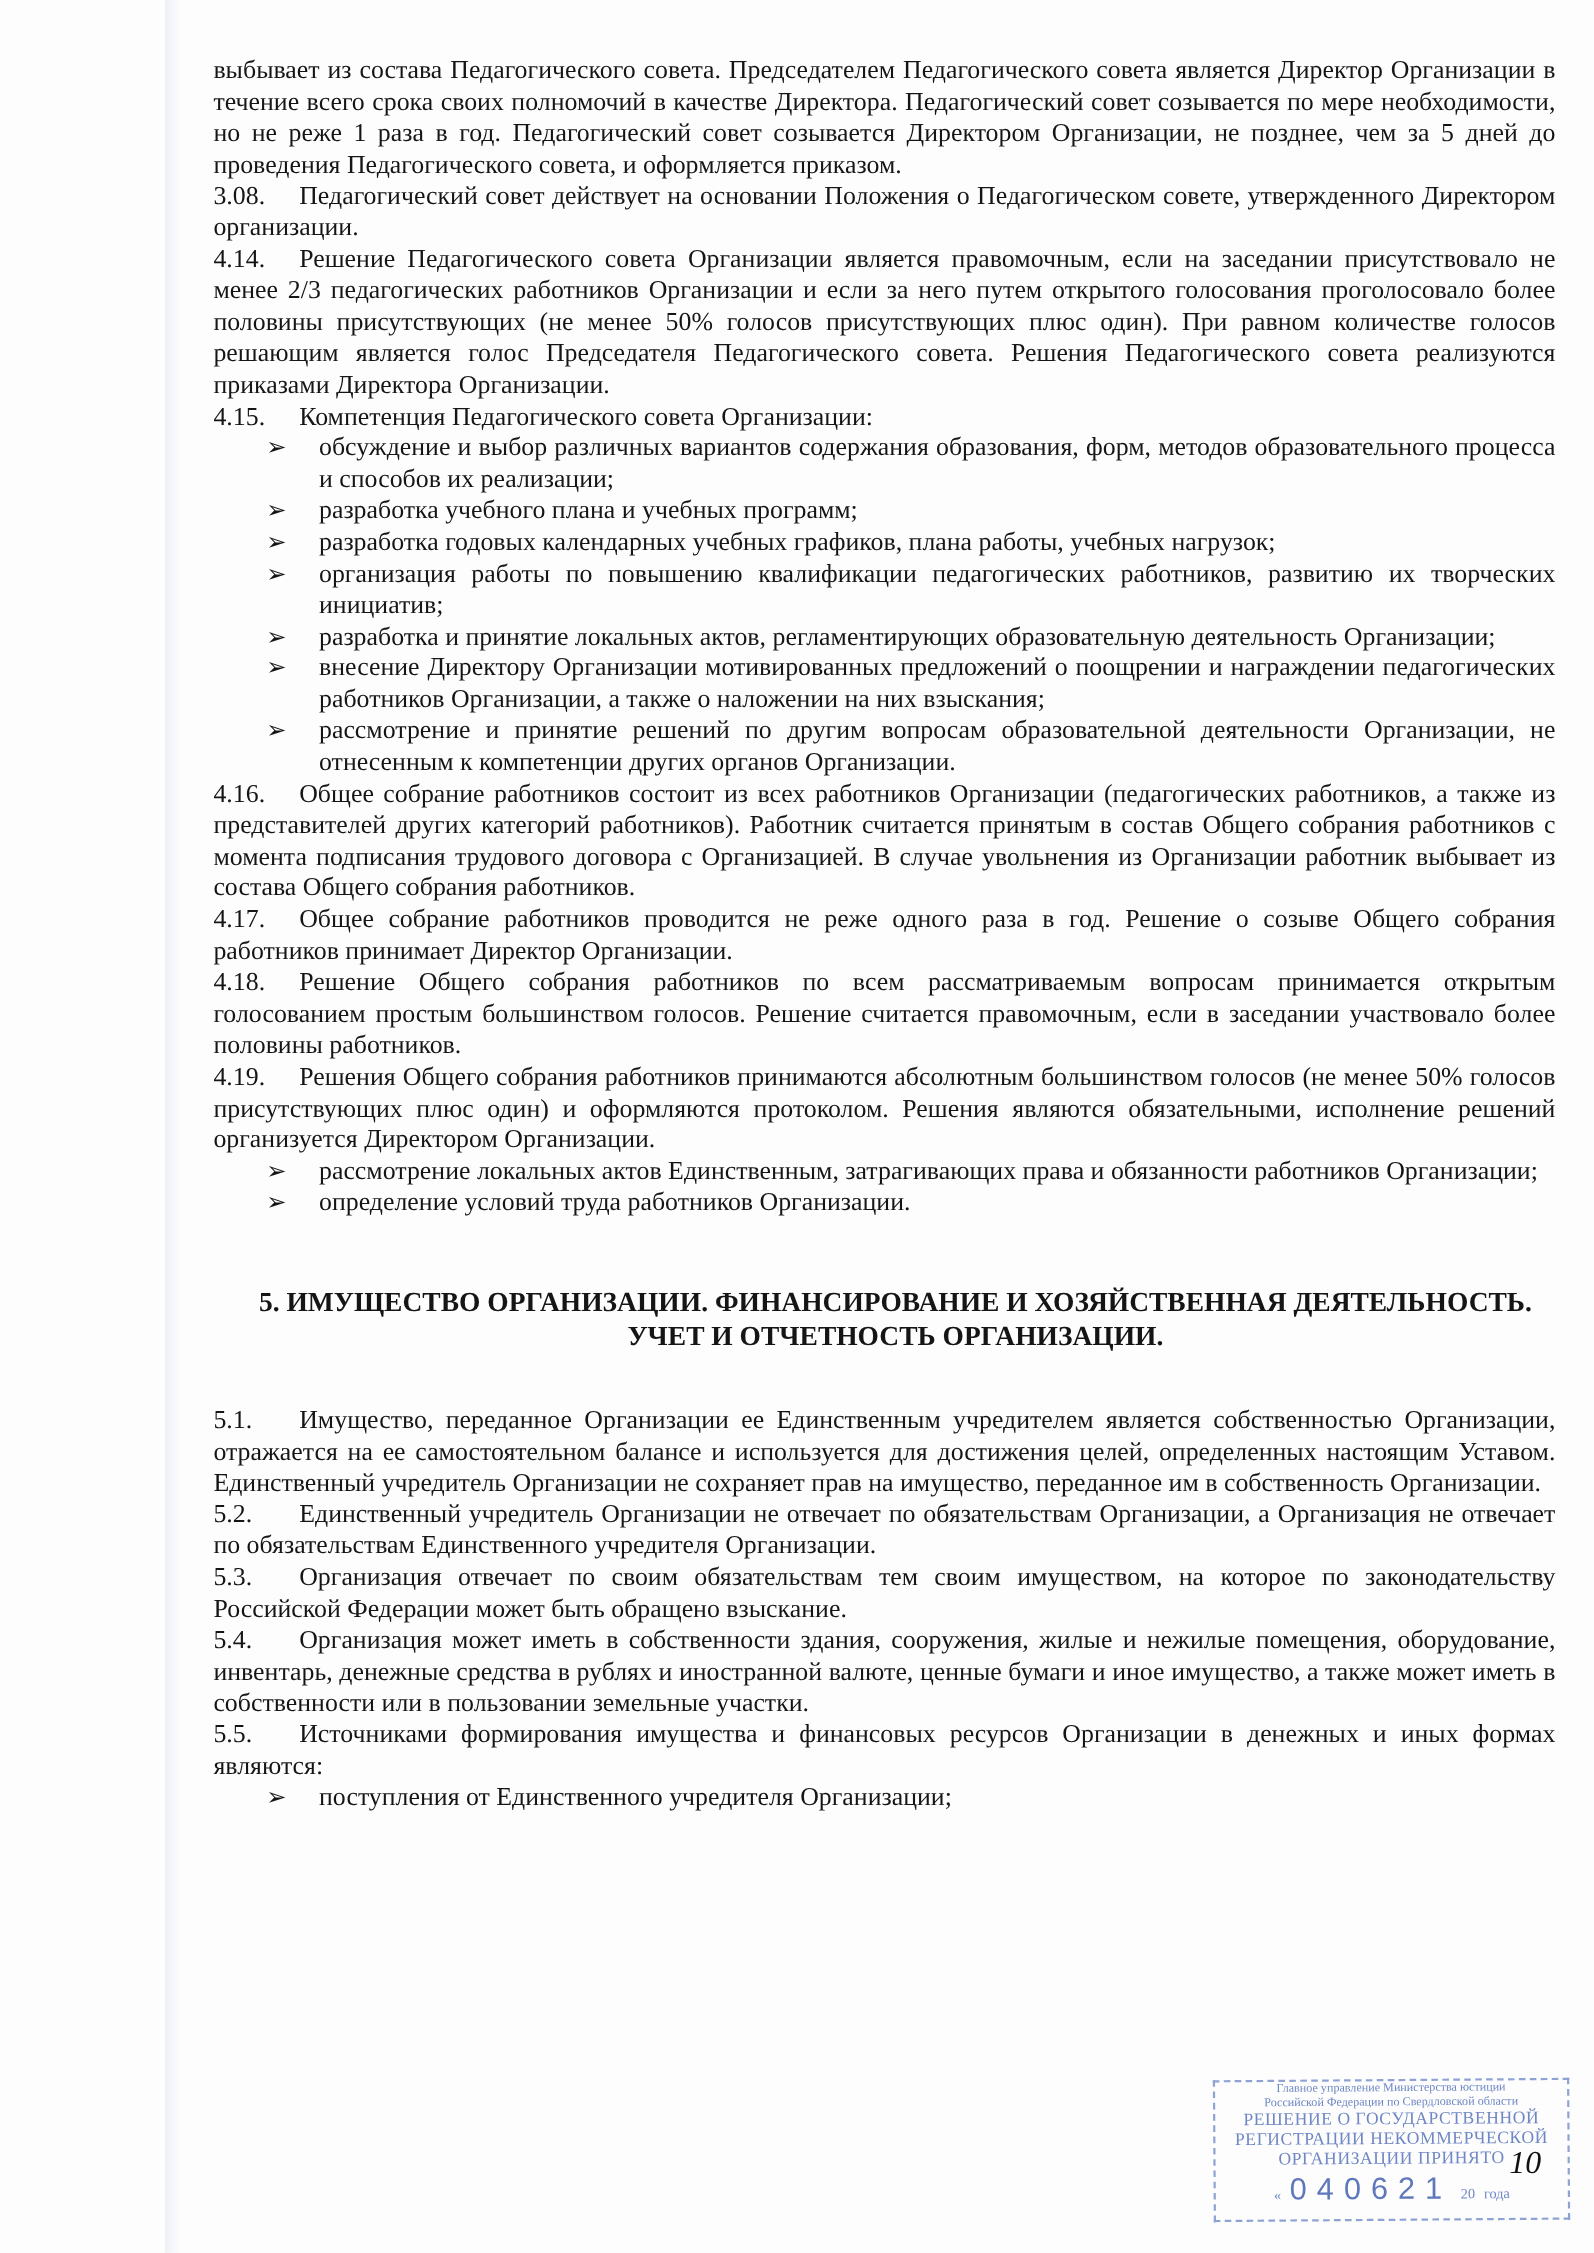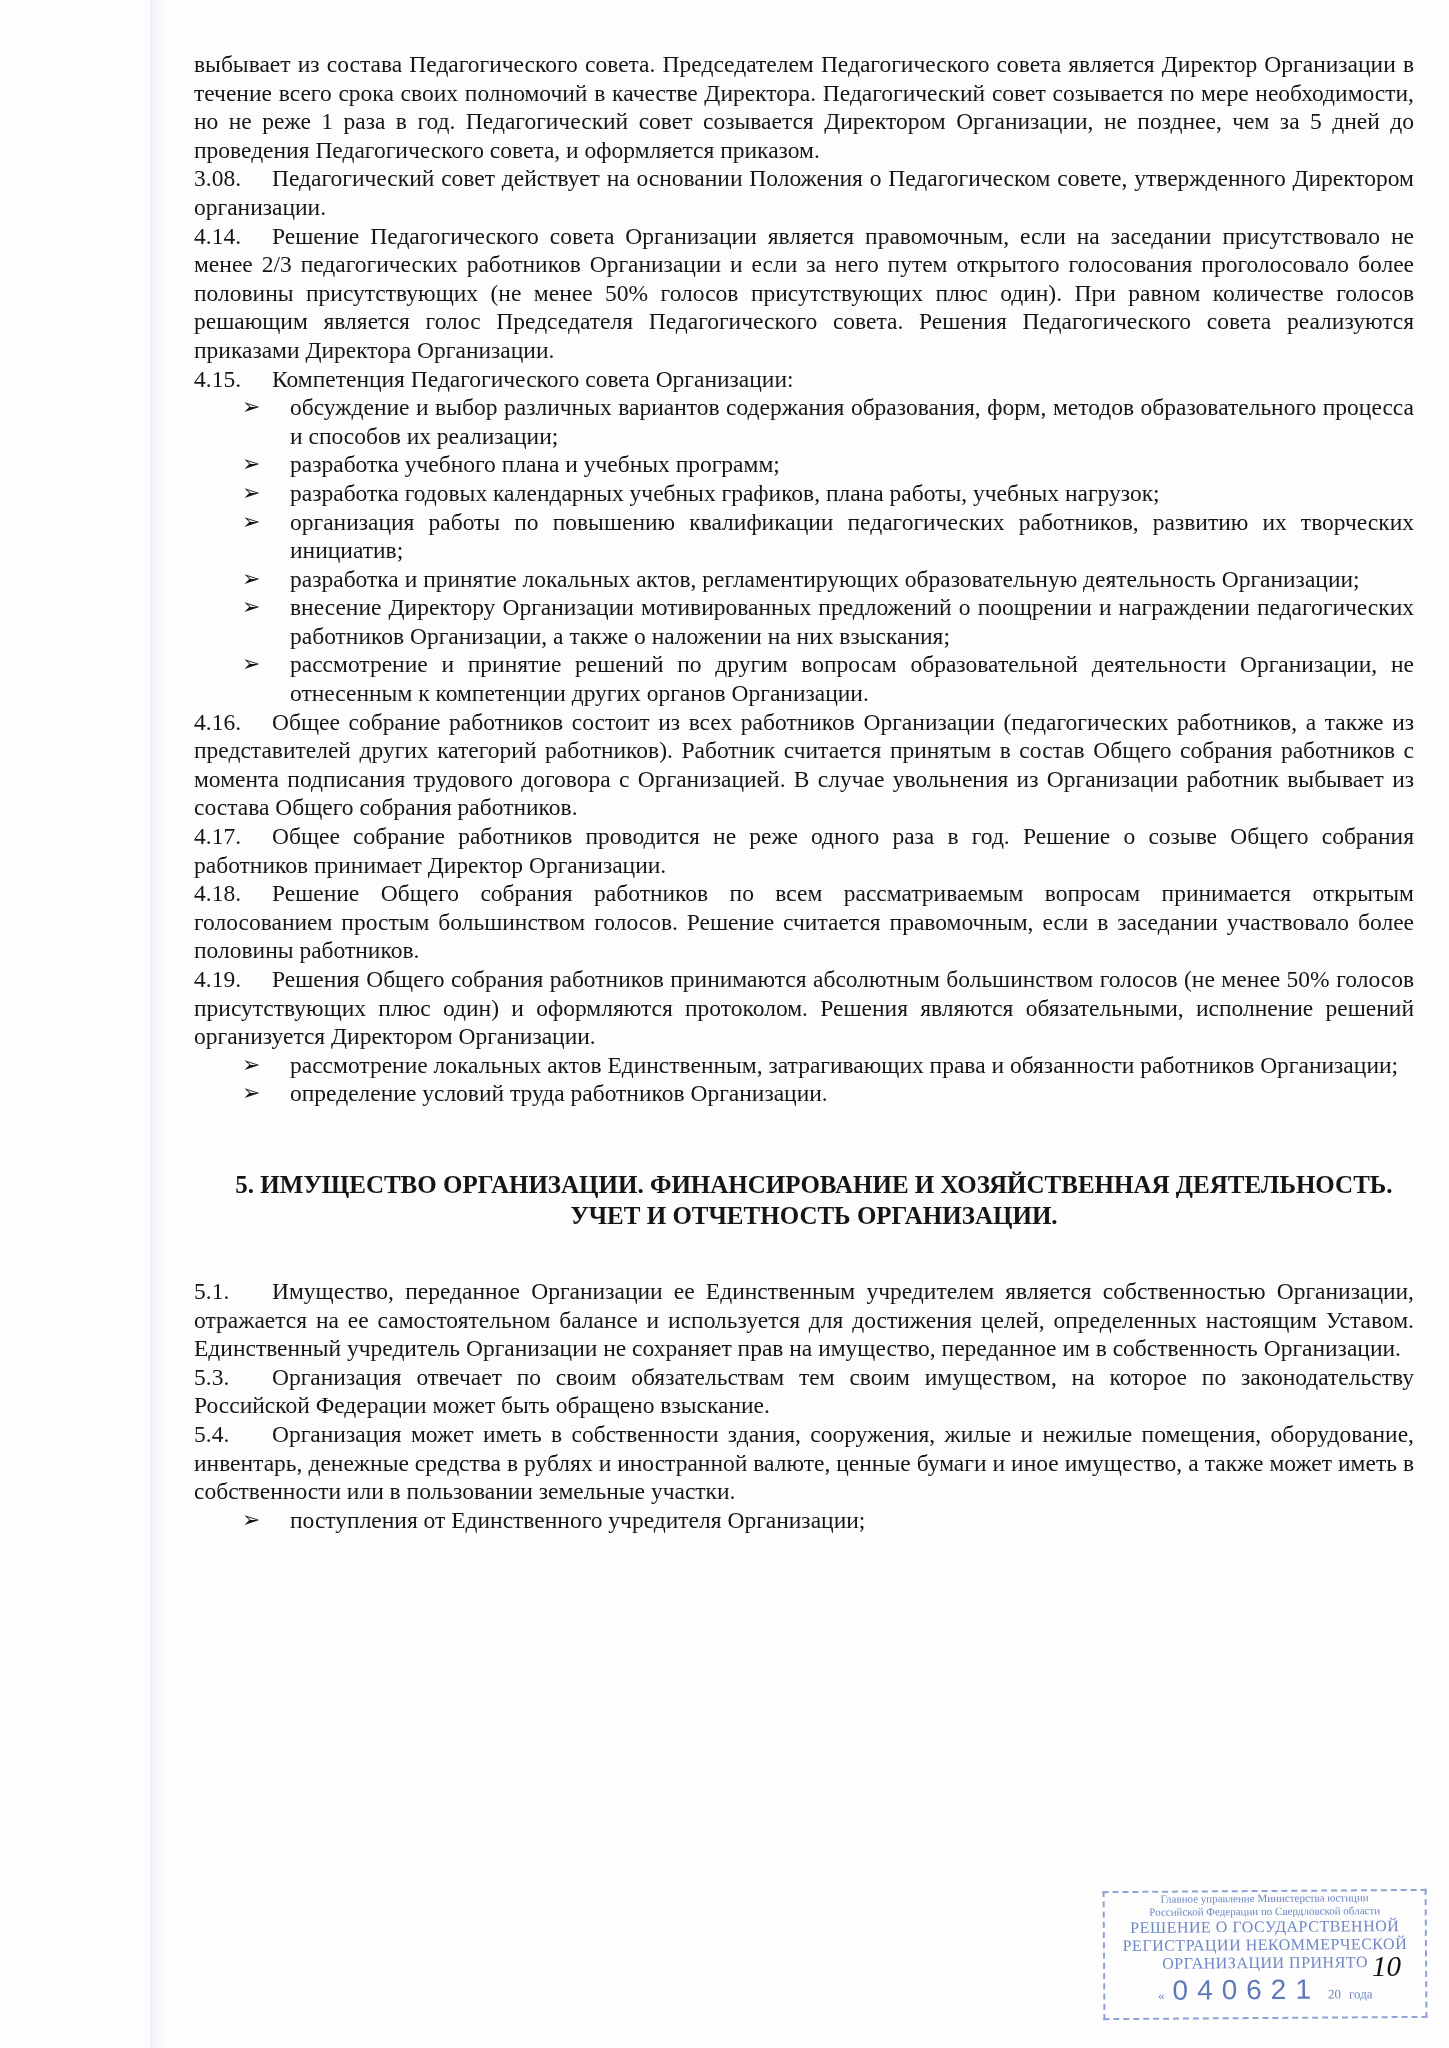--- a/index.html
+++ b/index.html
@@ -57,22 +57,24 @@
 
   <ul class="list">
     <li class="bullet"><span class="bullet-icon">➢</span><span>рассмотрение локальных актов Единственным, затрагивающих права и обязанности работников Организации;</span></li>
     <li class="bullet"><span class="bullet-icon">➢</span><span>определение условий труда работников Организации.</span></li>
   </ul>
 
   <h2 class="heading">5. ИМУЩЕСТВО ОРГАНИЗАЦИИ. ФИНАНСИРОВАНИЕ И ХОЗЯЙСТВЕННАЯ ДЕЯТЕЛЬНОСТЬ. УЧЕТ И ОТЧЕТНОСТЬ ОРГАНИЗАЦИИ.</h2>
 
   <div>
     <p class="para"><span class="num">5.1.</span><span>Имущество, переданное Организации ее Единственным учредителем является собственностью Организации, отражается на ее самостоятельном балансе и используется для достижения целей, определенных настоящим Уставом. Единственный учредитель Организации не сохраняет прав на имущество, переданное им в собственность Организации.</span></p>
+    <p class="para"><span class="num">5.2.</span><span>Единственный учредитель Организации не отвечает по обязательствам Организации, а Организация не отвечает по обязательствам Единственного учредителя Организации.</span></p>
     <p class="para"><span class="num">5.3.</span><span>Организация отвечает по своим обязательствам тем своим имуществом, на которое по законодательству Российской Федерации может быть обращено взыскание.</span></p>
     <p class="para"><span class="num">5.4.</span><span>Организация может иметь в собственности здания, сооружения, жилые и нежилые помещения, оборудование, инвентарь, денежные средства в рублях и иностранной валюте, ценные бумаги и иное имущество, а также может иметь в собственности или в пользовании земельные участки.</span></p>
+    <p class="para"><span class="num">5.5.</span><span>Источниками формирования имущества и финансовых ресурсов Организации в денежных и иных формах являются:</span></p>
   </div>
 
   <ul class="list">
     <li class="bullet"><span class="bullet-icon">➢</span><span>поступления от Единственного учредителя Организации;</span></li>
   </ul>
 </div>
 
 <div class="stamp">
   <div class="small">Главное управление Министерства юстиции</div>
   <div class="small">Российской Федерации по Свердловской области</div>

